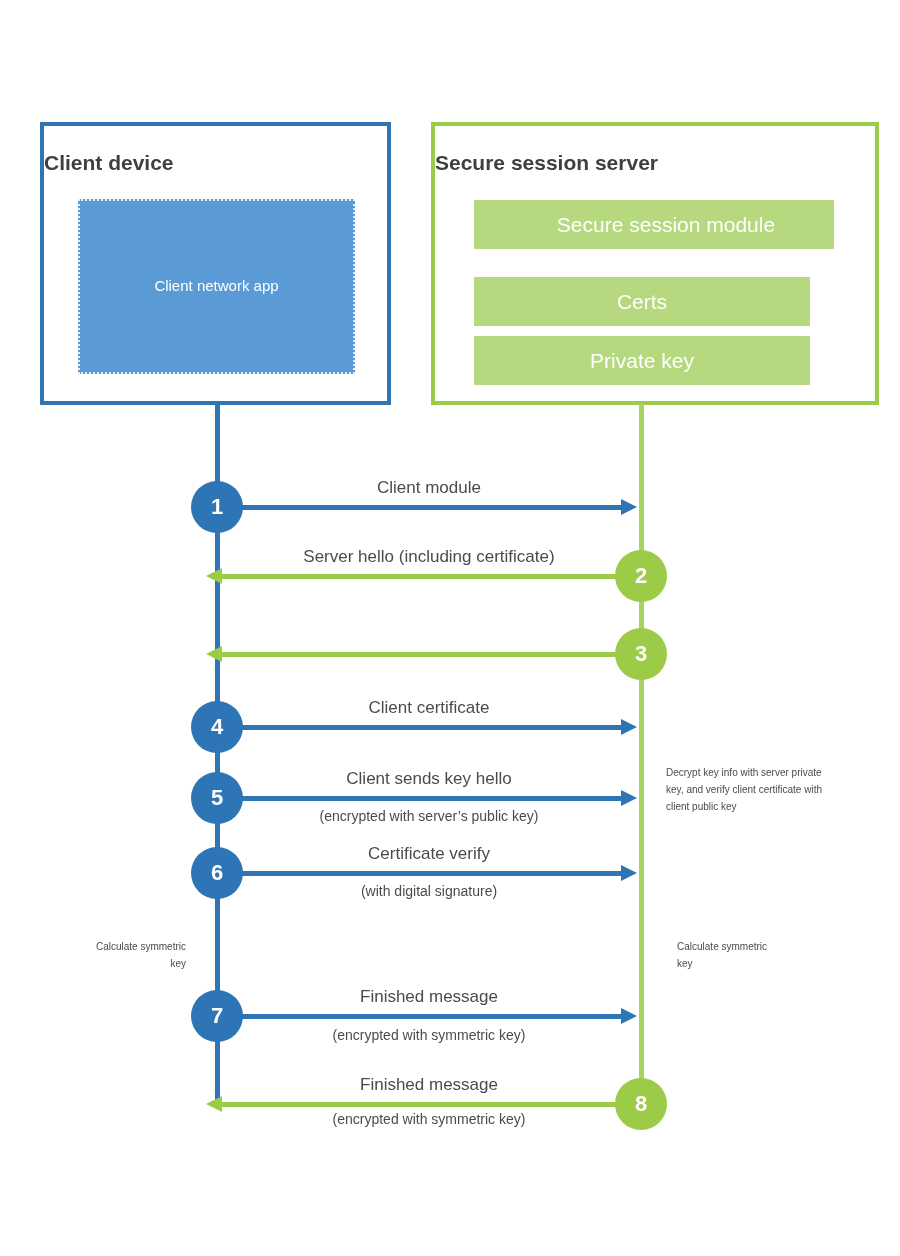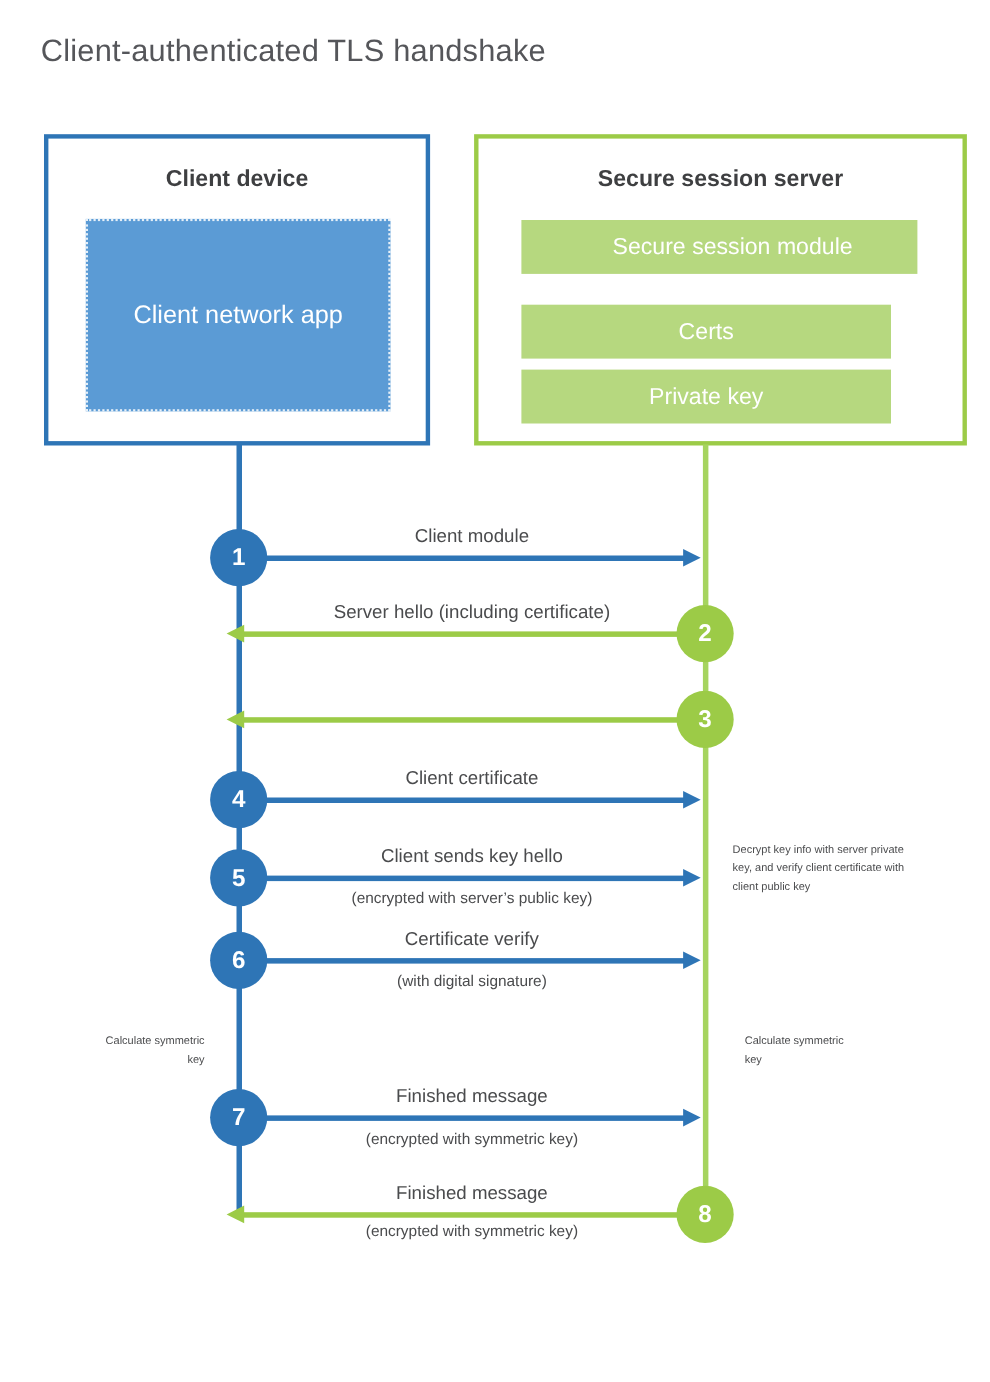--- a/index.html
+++ b/index.html
@@ -9,28 +9,28 @@
   }
   .page-title{
     position:absolute;left:37px;top:30px;font-size:28px;font-weight:400;
     color:#55565a;letter-spacing:.2px;
   }
   
   .actor-box{position:absolute;top:122px;height:283px;background:#fff;box-sizing:border-box;}
   .client-box{left:40px;width:351px;border:4px solid #2e75b6;}
   .server-box{left:431px;width:448px;border:4px solid #9ccb47;}
   .actor-title{
-    position:absolute;top:25px;left:0;width:100%;text-align:center;
+    position:absolute;top:25px;left:0;width:100%;text-align:left;
     font-size:21px;font-weight:700;color:#3e3f41;
   }
   .client-app{
     position:absolute;left:34px;top:73px;width:277px;height:175px;
     background:#5b9bd5;border:2px dotted rgba(255,255,255,.85);box-sizing:border-box;
     display:flex;align-items:center;justify-content:center;text-align:center;
-    color:#ffffff;font-size:23px;line-height:1.35;padding:0 40px;
+    color:#ffffff;font-size:15px;line-height:1.35;padding:0 40px;
   }
   .server-bar{
     position:absolute;left:39px;width:336px;height:49px;background:#b6d87f;
     display:flex;align-items:center;justify-content:center;
     color:#ffffff;font-size:21px;
   }
   .bar-0{top:74px;padding-left:24px;} .bar-1{top:141px;margin-top:10px;} .bar-2{top:210px;}
   
   .lifeline{position:absolute;top:404px;width:5px;height:702px;}
   .lifeline-client{left:215px;background:#2e75b6;}
@@ -73,21 +73,20 @@
   .note{position:absolute;color:#4a4b4d;font-size:10px;line-height:17px;}
   .note-decrypt{left:666px;top:764px;width:168px;text-align:left;}
   .calc-left{left:91px;top:938px;width:95px;text-align:right;}
   .calc-right{left:677px;top:938px;width:95px;text-align:left;}
 </style>
 </head>
 <body>
 
 <div class="canvas">
 
-  <div class="page-title">Client-authenticated TLS handshake</div>
 
   <div class="actor-box client-box">
     <div class="actor-title">Client device</div>
     <div class="client-app">Client network app</div>
   </div>
 
   <div class="actor-box server-box">
     <div class="actor-title">Secure session server</div>
     <div class="server-bar bar-0">Secure session module</div>
     <div class="server-bar bar-1">Certs</div>

